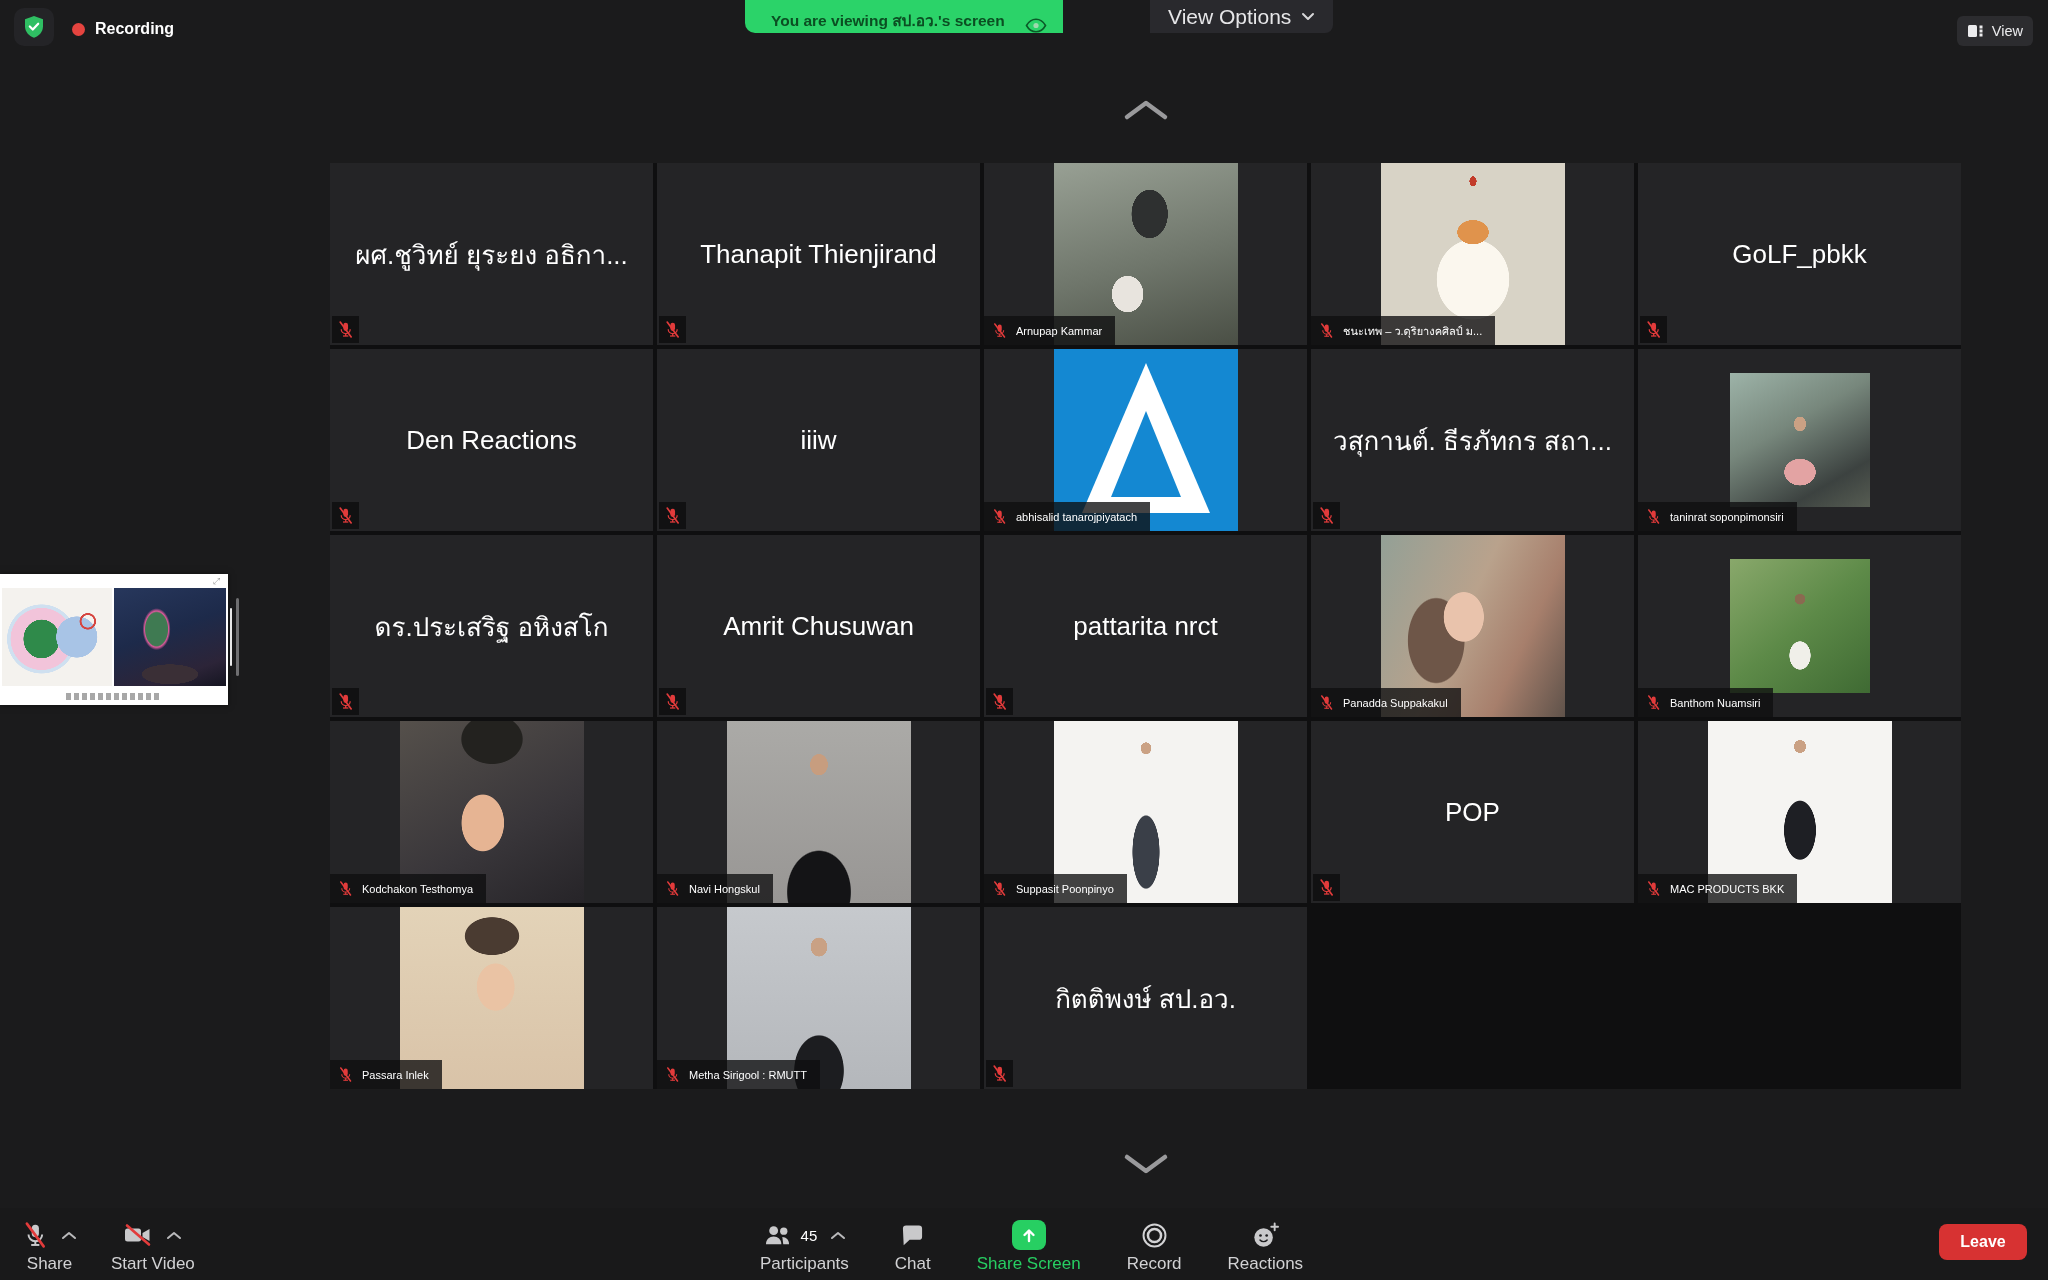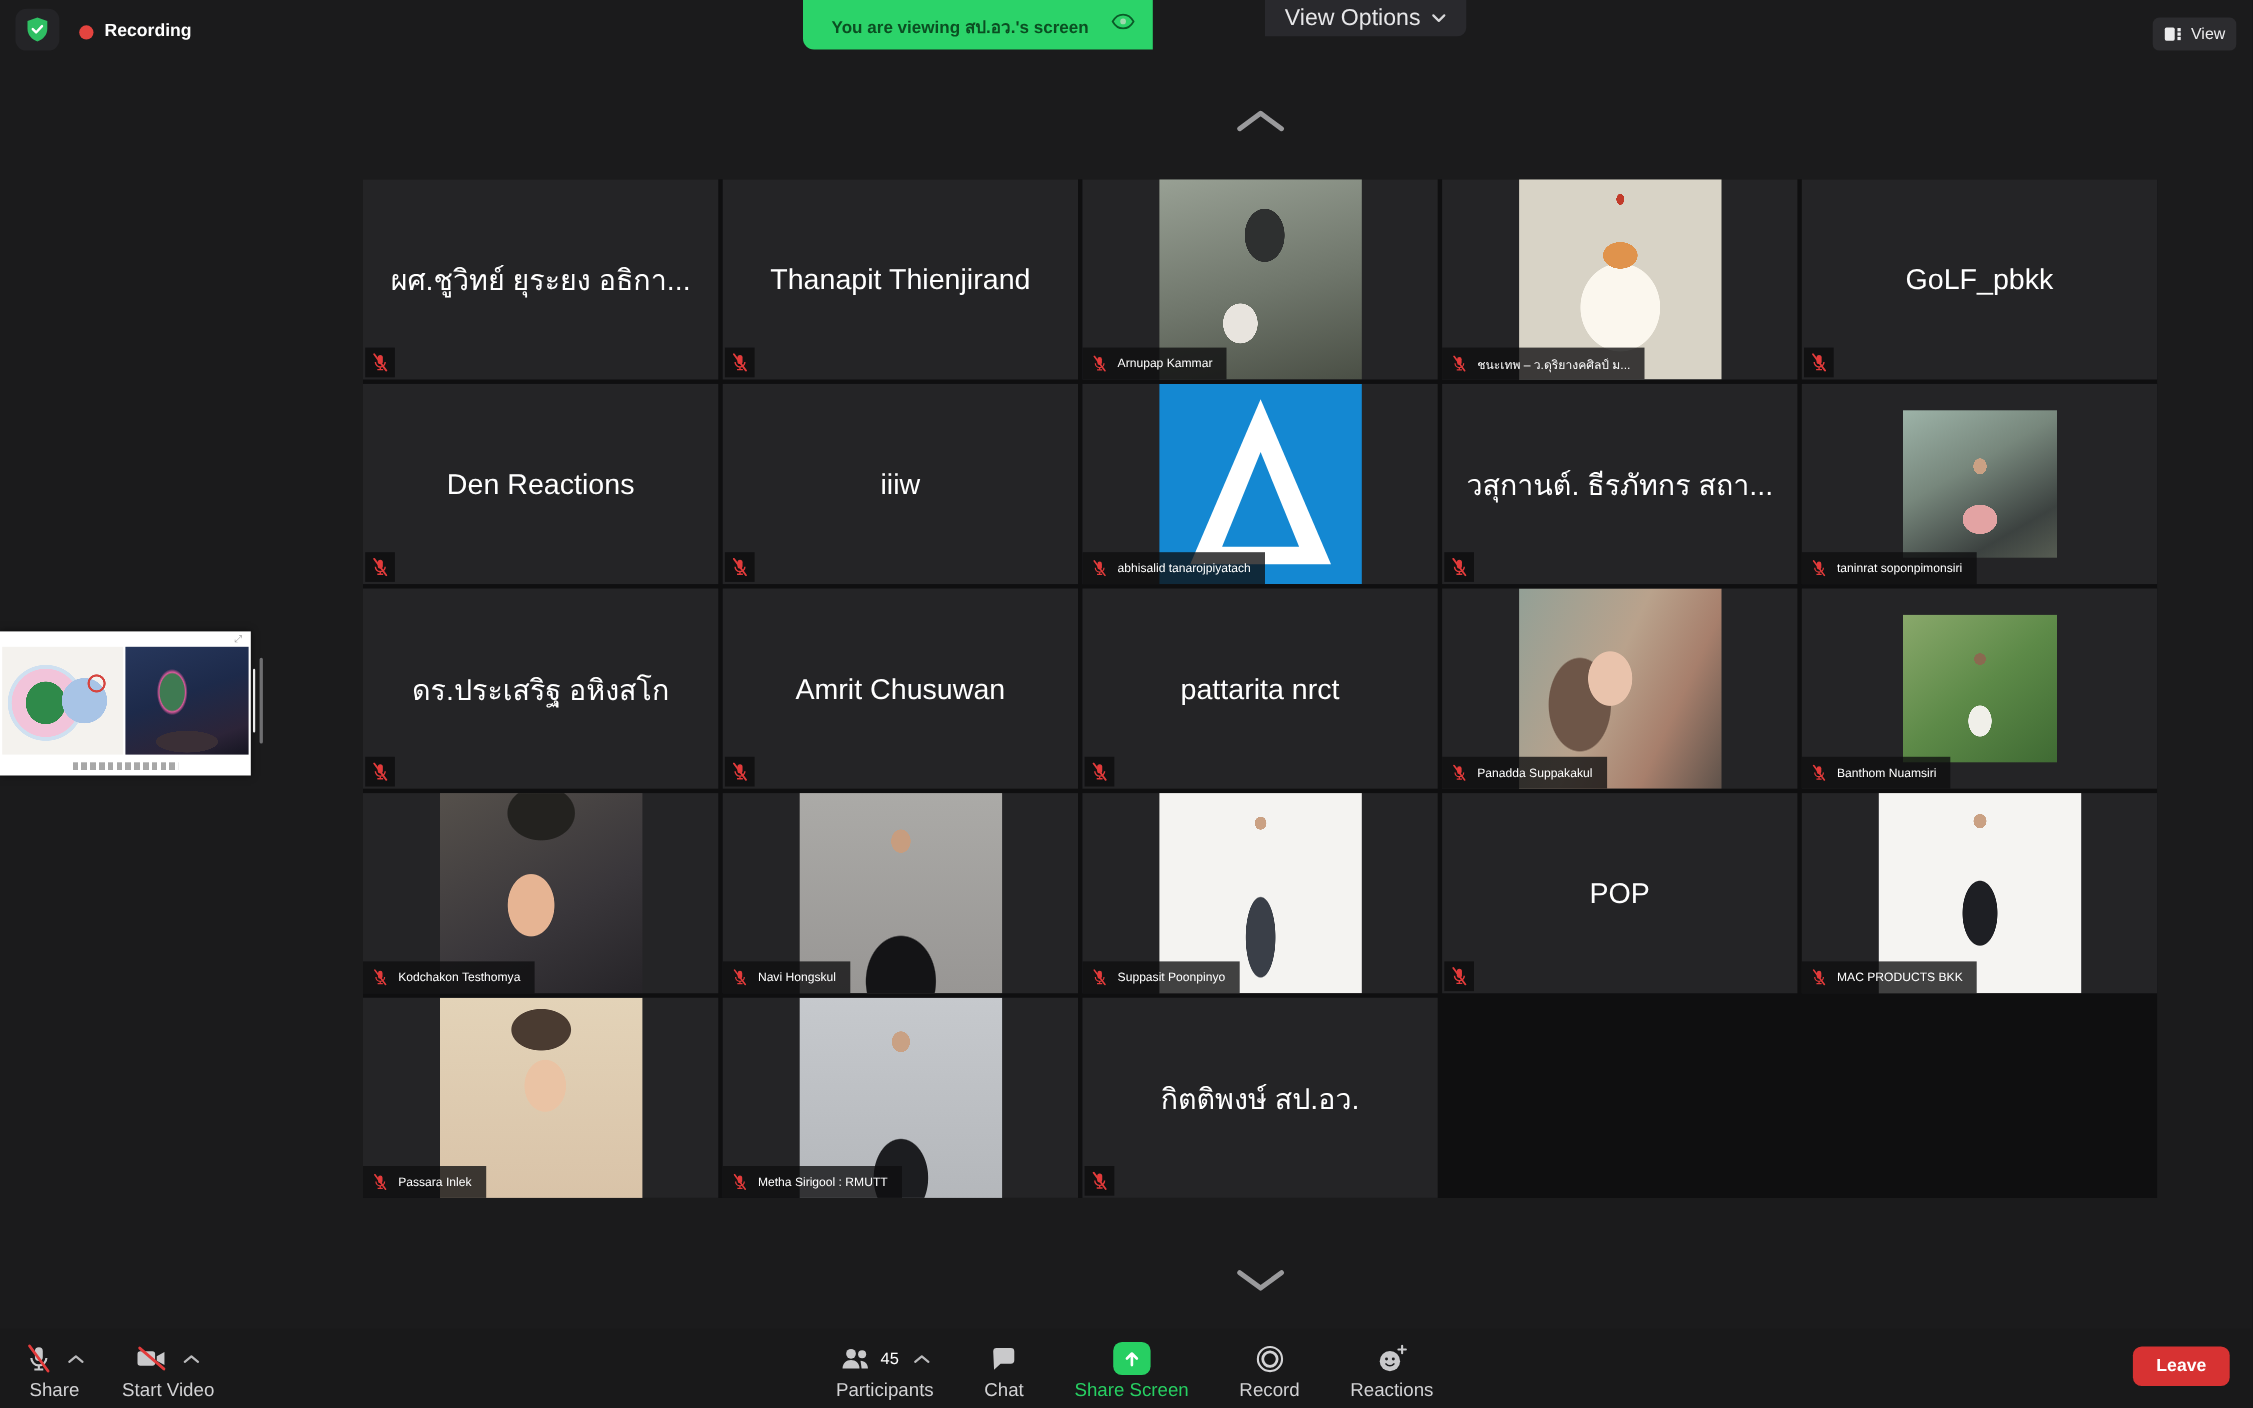--- a/index.html
+++ b/index.html
@@ -6,21 +6,21 @@
   body{
     width:2048px;height:1280px;position:relative;overflow:hidden;
     background:#1b1b1c;font-family:"Liberation Sans",sans-serif;
     -webkit-font-smoothing:antialiased;
   }
   
   .shield-wrap{position:absolute;left:14px;top:8px;width:40px;height:38px;background:#242427;border-radius:10px;display:flex;align-items:center;justify-content:center;}
   .recording{position:absolute;left:72px;top:20px;display:flex;align-items:center;gap:10px;}
   .rec-dot{width:13px;height:13px;border-radius:50%;background:#e5443f;}
   .rec-text{color:#fff;font-size:16px;font-weight:bold;}
-  .banner{position:absolute;left:730px;top:0;height:33px;background:#2bd369;border-radius:0 0 0 10px;display:flex;align-items:flex-start;padding:12px 16px 0 26px;gap:20px;}
+  .banner{position:absolute;left:745px;top:0;height:33px;background:#2bd369;border-radius:0 0 0 10px;display:flex;align-items:flex-end;padding:0 16px 0 26px;gap:20px;}
   .banner-text{color:#0b4e22;font-size:15.5px;font-weight:bold;}
   .viewopts{position:absolute;left:1150px;top:0;height:33px;background:#29292d;border-radius:0 0 8px 0;display:flex;align-items:center;gap:10px;padding:0 18px;cursor:pointer;}
   .viewopts span{color:#e6e6e8;font-size:21px;}
   .view-btn{position:absolute;right:15px;top:16px;height:30px;background:#2c2c2f;border-radius:6px;display:flex;align-items:center;gap:8px;padding:0 10px;cursor:pointer;}
   .view-btn span{color:#ececee;font-size:14.5px;}
   
   .scroll-up{position:absolute;left:1122px;top:98px;}
   .scroll-down{position:absolute;left:1122px;top:1152px;}
   
   #tile-grid{

